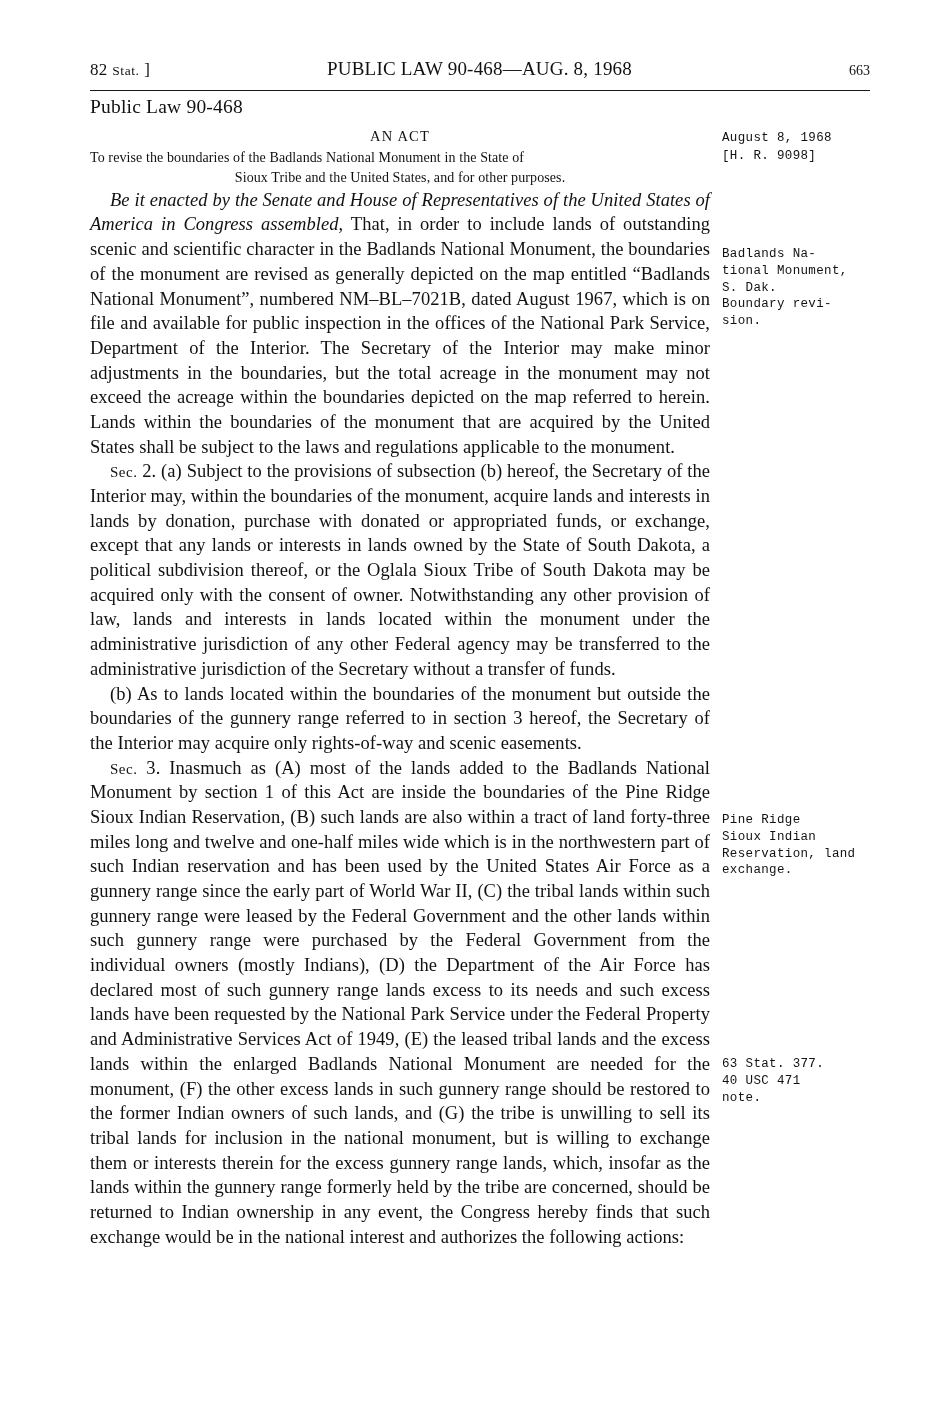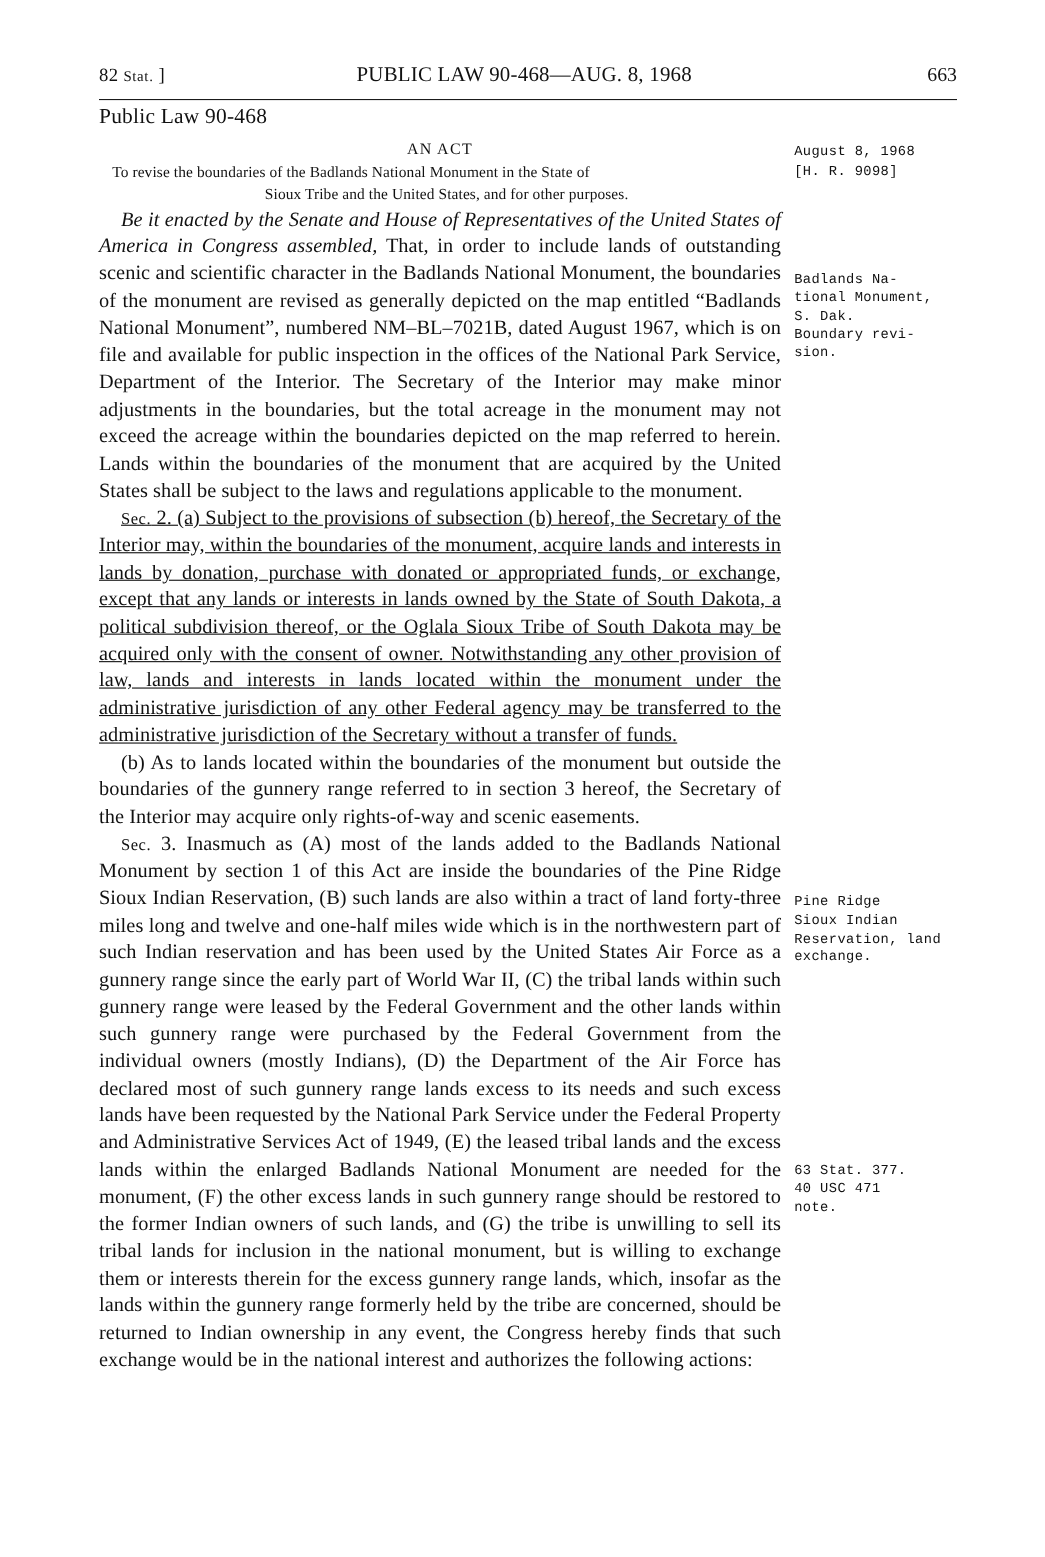--- a/index.html
+++ b/index.html
@@ -45,21 +45,21 @@
     font-size: 13.5px;
     letter-spacing: 0.6px;
   }
   .runhead .center {
     font-size: 19px;
     letter-spacing: 0.2px;
     white-space: nowrap;
     margin-left: -40px;
   }
   .runhead .right {
-    font-size: 18px;
+    font-size: 14px;
     white-space: nowrap;
   }
 
   
   .body-col {
     position: absolute;
     left: 90px;
     top: 96px;
     width: 620px;
   }
@@ -82,21 +82,21 @@
     font-size: 14.5px;
     letter-spacing: 1.2px;
     margin: 10px 0 3px 0;
   }
 
   .act-desc {
     font-size: 14px;
     line-height: 1.42;
     text-align: justify;
     letter-spacing: 0.1px;
-    margin: 0 0 0 12px;
+    margin: 0 0 0 0;
   }
   .act-desc .ln2, .act-desc .ln3 {
     display: block;
     text-align: center;
   }
 
   .enact {
     margin-top: 20px;
     font-size: 18.5px;
     line-height: 1.335;
@@ -158,21 +158,21 @@
 
     <div class="act-desc">
       <span>To revise the boundaries of the Badlands National Monument in the State of</span>
       <span class="ln3">Sioux Tribe and the United States, and for other purposes.</span>
     </div>
 
     <p class="enact para noindent" style="text-indent:20px;">
       <i>Be it enacted by the Senate and House of Representatives of the United States of America in Congress assembled,</i><span> That, in order to include lands of outstanding scenic and scientific character in the Badlands National Monument, the boundaries of the monument are revised as generally depicted on the map entitled “Badlands National Monument”, numbered NM–BL–7021B, dated August 1967, which is on file and available for public inspection in the offices of the National Park Service, Department of the Interior. The Secretary of the Interior may make minor adjustments in the boundaries, but the total acreage in the monument may not exceed the acreage within the boundaries depicted on the map referred to herein. Lands within the boundaries of the monument that are acquired by the United States shall be subject to the laws and regulations applicable to the monument.</span>
     </p>
 
-    <p class="para noindent" style="text-indent:20px;text-decoration:underline;">
+    <p class="para noindent" style="text-indent:20px;">
       <span class="sc">Sec.</span><span> 2. (a) Subject to the provisions of subsection (b) hereof, the Secretary of the Interior may, within the boundaries of the monument, acquire lands and interests in lands by donation, purchase with donated or appropriated funds, or exchange, except that any lands or interests in lands owned by the State of South Dakota, a political subdivision thereof, or the Oglala Sioux Tribe of South Dakota may be acquired only with the consent of owner. Notwithstanding any other provision of law, lands and interests in lands located within the monument under the administrative jurisdiction of any other Federal agency may be transferred to the administrative jurisdiction of the Secretary without a transfer of funds.</span>
     </p>
 
     <p class="para">(b) As to lands located within the boundaries of the monument but outside the boundaries of the gunnery range referred to in section 3 hereof, the Secretary of the Interior may acquire only rights-of-way and scenic easements.</p>
 
     <p class="para noindent" style="text-indent:20px;">
       <span class="sc">Sec.</span><span> 3. Inasmuch as (A) most of the lands added to the Badlands National Monument by section 1 of this Act are inside the boundaries of the Pine Ridge Sioux Indian Reservation, (B) such lands are also within a tract of land forty-three miles long and twelve and one-half miles wide which is in the northwestern part of such Indian reservation and has been used by the United States Air Force as a gunnery range since the early part of World War II, (C) the tribal lands within such gunnery range were leased by the Federal Government and the other lands within such gunnery range were purchased by the Federal Government from the individual owners (mostly Indians), (D) the Department of the Air Force has declared most of such gunnery range lands excess to its needs and such excess lands have been requested by the National Park Service under the Federal Property and Administrative Services Act of 1949, (E) the leased tribal lands and the excess lands within the enlarged Badlands National Monument are needed for the monument, (F) the other excess lands in such gunnery range should be restored to the former Indian owners of such lands, and (G) the tribe is unwilling to sell its tribal lands for inclusion in the national monument, but is willing to exchange them or interests therein for the excess gunnery range lands, which, insofar as the lands within the gunnery range formerly held by the tribe are concerned, should be returned to Indian ownership in any event, the Congress hereby finds that such exchange would be in the national interest and authorizes the following actions:</span>
     </p>
 
   </div>

